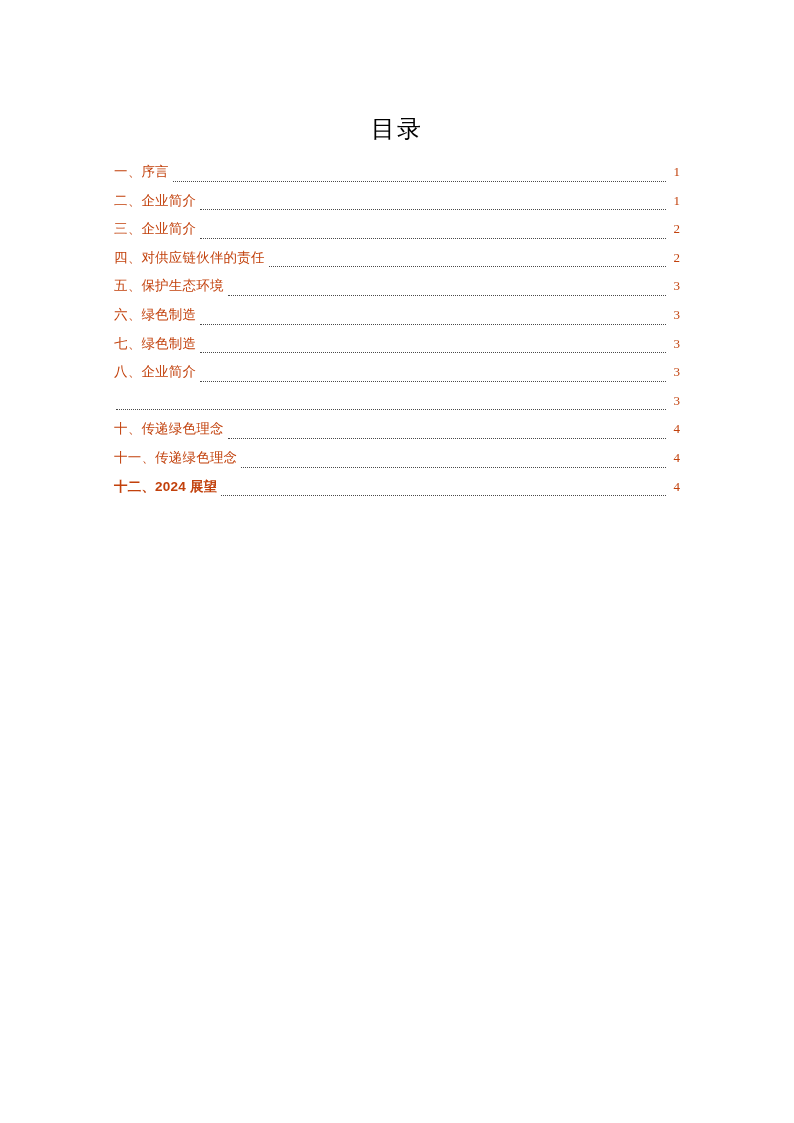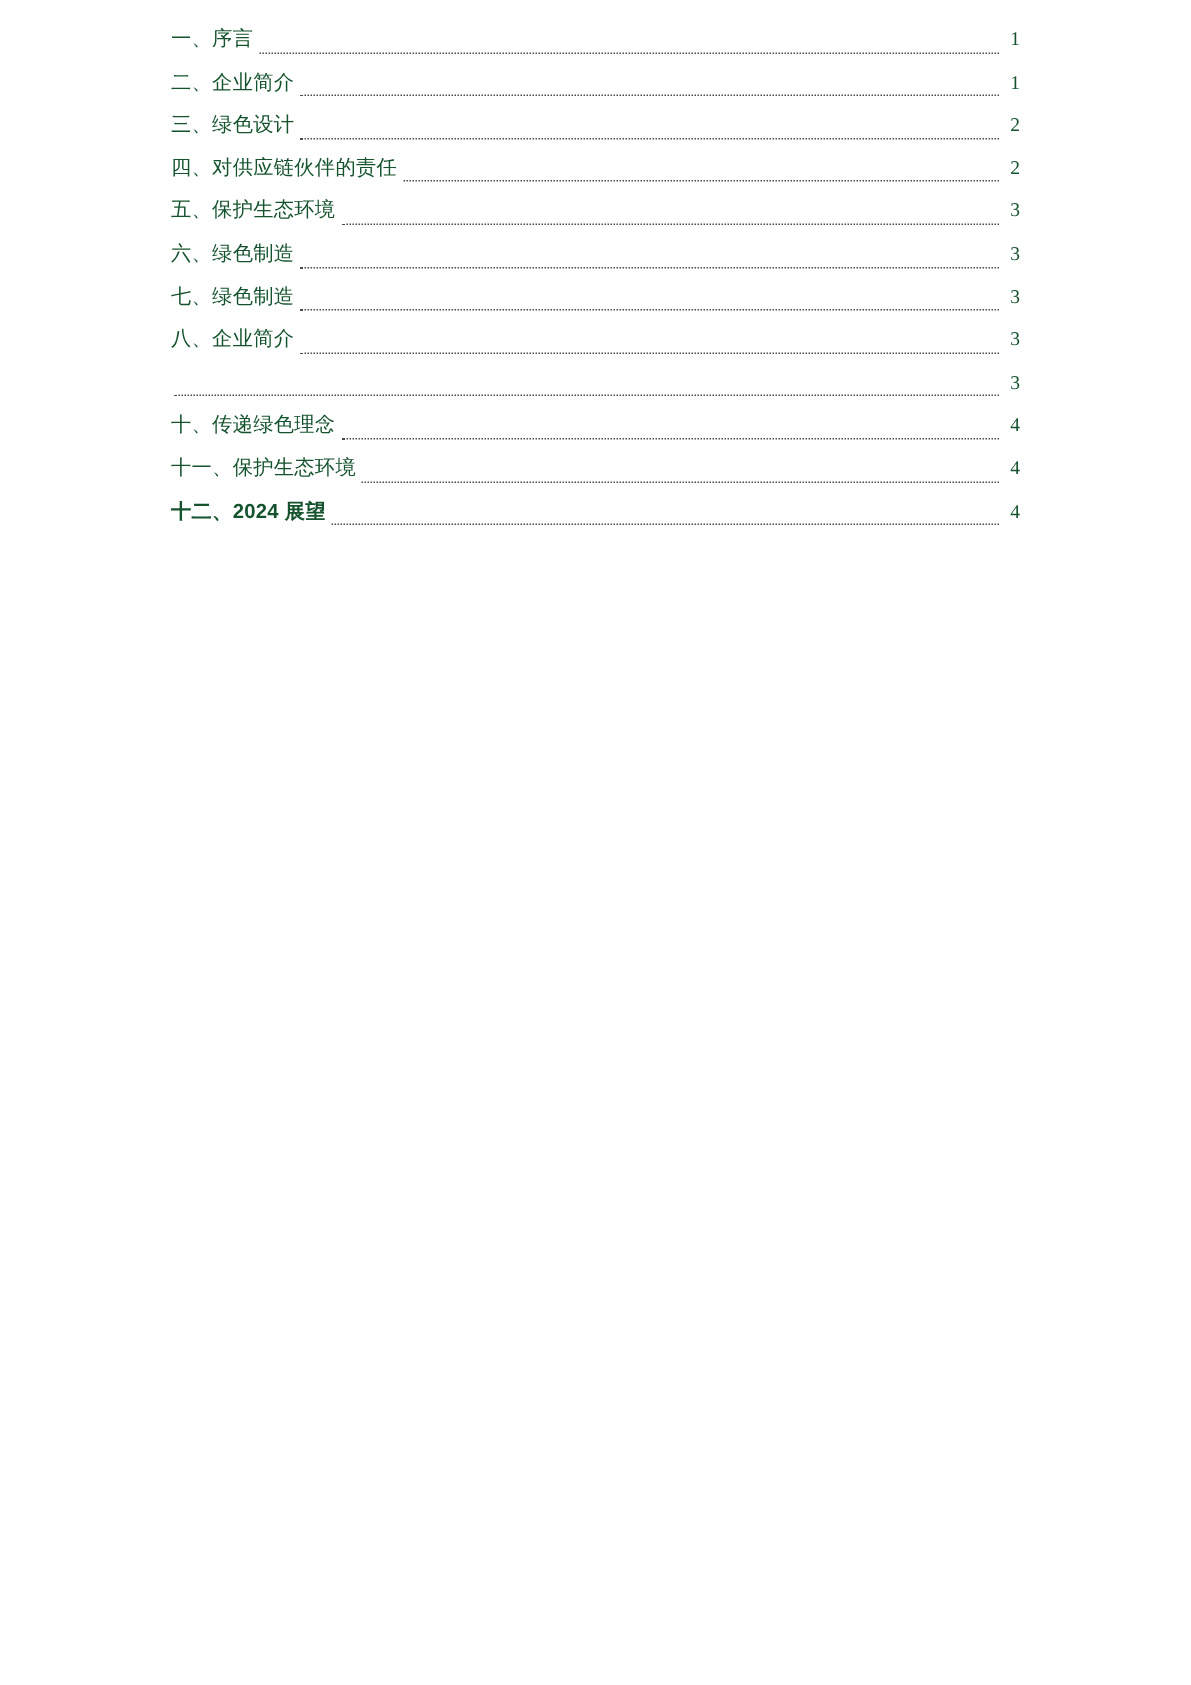--- a/index.html
+++ b/index.html
@@ -38,21 +38,21 @@
     width: 566px;
     padding: 0;
     list-style: none;
   }
   .toc-entry {
     display: flex;
     align-items: flex-end;
     font-family: "Liberation Sans", sans-serif;
     font-size: 13.5px;
     line-height: 28.6px;
-    color: #14532d;
+    color: #c2410c;
     white-space: nowrap;
   }
   .toc-entry .label {
     flex: 0 0 auto;
     padding-right: 2px;
     letter-spacing: 0.2px;
   }
   .toc-entry .leader {
     flex: 1 1 auto;
     border-bottom: 1px dotted #4a4a4a;
@@ -70,37 +70,38 @@
   }
   .toc-entry.bold-num .label {
     font-weight: bold;
   }
 </style>
 </head>
 <body>
 
 <div class="page">
 
+  <h1 class="toc-title">目录</h1>
 
   <ul class="toc-list">
 
     <li class="toc-entry">
       <span class="label">一、序言</span>
       <span class="leader"></span>
       <span class="page-num">1</span>
     </li>
 
     <li class="toc-entry">
       <span class="label">二、企业简介</span>
       <span class="leader"></span>
       <span class="page-num">1</span>
     </li>
 
     <li class="toc-entry">
-      <span class="label">三、绿色设计</span>
+      <span class="label">三、企业简介</span>
       <span class="leader"></span>
       <span class="page-num">2</span>
     </li>
 
     <li class="toc-entry">
       <span class="label">四、对供应链伙伴的责任</span>
       <span class="leader"></span>
       <span class="page-num">2</span>
     </li>
 
@@ -133,21 +134,21 @@
       <span class="page-num">3</span>
     </li>
 
     <li class="toc-entry">
       <span class="label">十、传递绿色理念</span>
       <span class="leader"></span>
       <span class="page-num">4</span>
     </li>
 
     <li class="toc-entry">
-      <span class="label">十一、保护生态环境</span>
+      <span class="label">十一、传递绿色理念</span>
       <span class="leader"></span>
       <span class="page-num">4</span>
     </li>
 
     <li class="toc-entry bold-num">
       <span class="label">十二、2024 展望</span>
       <span class="leader"></span>
       <span class="page-num">4</span>
     </li>
 

